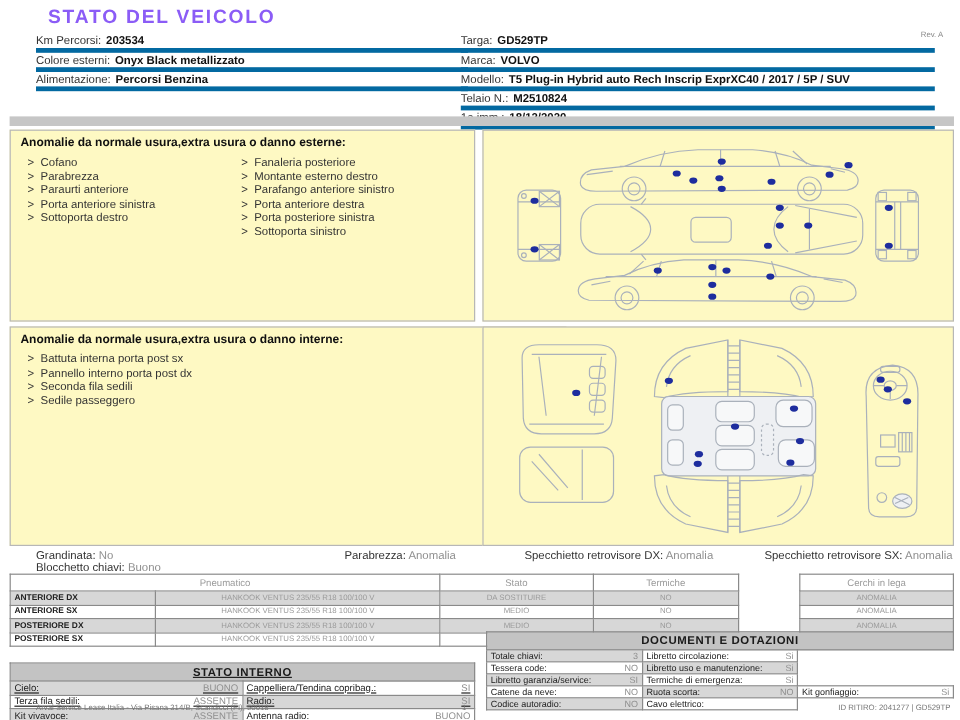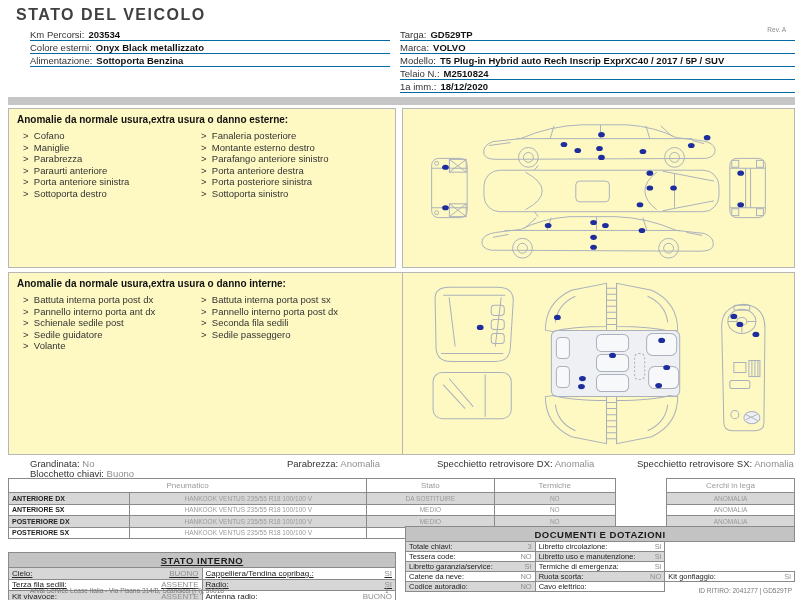--- a/index.html
+++ b/index.html
@@ -1,26 +1,26 @@
 <!DOCTYPE html>
 <html><head>
 <meta charset="utf-8">
 <style>
   html,body{margin:0;padding:0;background:#fff;}
   .page{position:relative;width:800px;height:600px;background:#ffffff;
         font-family:"Liberation Sans", sans-serif;overflow:hidden;color:#222;}
 
-  .doc-title{position:absolute;left:16px;top:6px;font-size:16px;font-weight:bold;
-             letter-spacing:1.5px;color:#404040;}
+  .doc-title{position:absolute;left:40px;top:6px;font-size:16px;font-weight:bold;
+             letter-spacing:1.5px;color:#8b5cf6;}
   .rev{position:absolute;right:14px;top:26px;font-size:6.5px;color:#8a8a8a;}
 
   .info-block{position:absolute;top:28px;}
   .info-left{left:30px;width:360px;}
-  .info-right{left:400px;width:395px;}
-  .info-row{display:flex;align-items:flex-end;border-bottom:1px solid #0369a1;
+  .info-right{left:384px;width:395px;}
+  .info-row{display:flex;align-items:flex-end;border-bottom:4px solid #0369a1;
             font-size:9.5px;line-height:11px;padding:1px 0 0 0;min-height:11px;}
   .info-row .lbl{color:#333;margin-right:4px;white-space:nowrap;}
   .info-row .val{color:#111;font-weight:bold;flex:1;}
 
   .gray-bar{position:absolute;left:8px;top:97px;width:787px;height:8px;background:#c6c6c6;}
 
   .box{position:absolute;border:1px solid #b7b7b7;background:#fef9c3;box-sizing:border-box;}
   .box-ext-text{left:8px;top:108px;width:388px;height:160px;}
   .box-ext-diag{left:402px;top:108px;width:393px;height:160px;}
   .box-int-text{left:8px;top:272px;width:464px;height:183px;}
@@ -81,21 +81,21 @@
       <div class="info-row">
         <span class="lbl">Km Percorsi:</span>
         <span class="val">203534</span>
       </div>
       <div class="info-row">
         <span class="lbl">Colore esterni:</span>
         <span class="val">Onyx Black metallizzato</span>
       </div>
       <div class="info-row">
         <span class="lbl">Alimentazione:</span>
-        <span class="val">Sottoporta Benzina</span>
+        <span class="val">Percorsi Benzina</span>
       </div>
     </div>
   <div class="info-block info-right" id="info-right">
       <div class="info-row">
         <span class="lbl">Targa:</span>
         <span class="val">GD529TP</span>
       </div>
       <div class="info-row">
         <span class="lbl">Marca:</span>
         <span class="val">VOLVO</span>
@@ -114,21 +114,20 @@
       </div>
     </div>
 
   <div class="gray-bar"></div>
 
   <div class="box box-ext-text">
     <div class="box-title">Anomalie da normale usura,extra usura o danno esterne:</div>
     <div class="anom-cols">
       <div class="anom-col" id="ext-col-left">
           <div class="anom-item">&gt;&nbsp; Cofano</div>
-          <div class="anom-item">&gt;&nbsp; Maniglie</div>
           <div class="anom-item">&gt;&nbsp; Parabrezza</div>
           <div class="anom-item">&gt;&nbsp; Paraurti anteriore</div>
           <div class="anom-item">&gt;&nbsp; Porta anteriore sinistra</div>
           <div class="anom-item">&gt;&nbsp; Sottoporta destro</div>
         </div>
       <div class="anom-col" id="ext-col-right">
           <div class="anom-item">&gt;&nbsp; Fanaleria posteriore</div>
           <div class="anom-item">&gt;&nbsp; Montante esterno destro</div>
           <div class="anom-item">&gt;&nbsp; Parafango anteriore sinistro</div>
           <div class="anom-item">&gt;&nbsp; Porta anteriore destra</div>
@@ -213,27 +212,20 @@
           <ellipse cx="40" cy="99" rx="3.4" ry="2.6" fill="#1e2d9e"></ellipse>
           <ellipse cx="339" cy="64" rx="3.4" ry="2.6" fill="#1e2d9e"></ellipse>
           <ellipse cx="339" cy="96" rx="3.4" ry="2.6" fill="#1e2d9e"></ellipse>
         </g>
     </svg>
   </div>
 
   <div class="box box-int-text">
     <div class="box-title">Anomalie da normale usura,extra usura o danno interne:</div>
     <div class="anom-cols">
-      <div class="anom-col" id="int-col-left">
-          <div class="anom-item">&gt;&nbsp; Battuta interna porta post dx</div>
-          <div class="anom-item">&gt;&nbsp; Pannello interno porta ant dx</div>
-          <div class="anom-item">&gt;&nbsp; Schienale sedile post</div>
-          <div class="anom-item">&gt;&nbsp; Sedile guidatore</div>
-          <div class="anom-item">&gt;&nbsp; Volante</div>
-        </div>
       <div class="anom-col" id="int-col-right">
           <div class="anom-item">&gt;&nbsp; Battuta interna porta post sx</div>
           <div class="anom-item">&gt;&nbsp; Pannello interno porta post dx</div>
           <div class="anom-item">&gt;&nbsp; Seconda fila sedili</div>
           <div class="anom-item">&gt;&nbsp; Sedile passeggero</div>
         </div>
     </div>
   </div>
 
   <div class="box box-int-diag">

